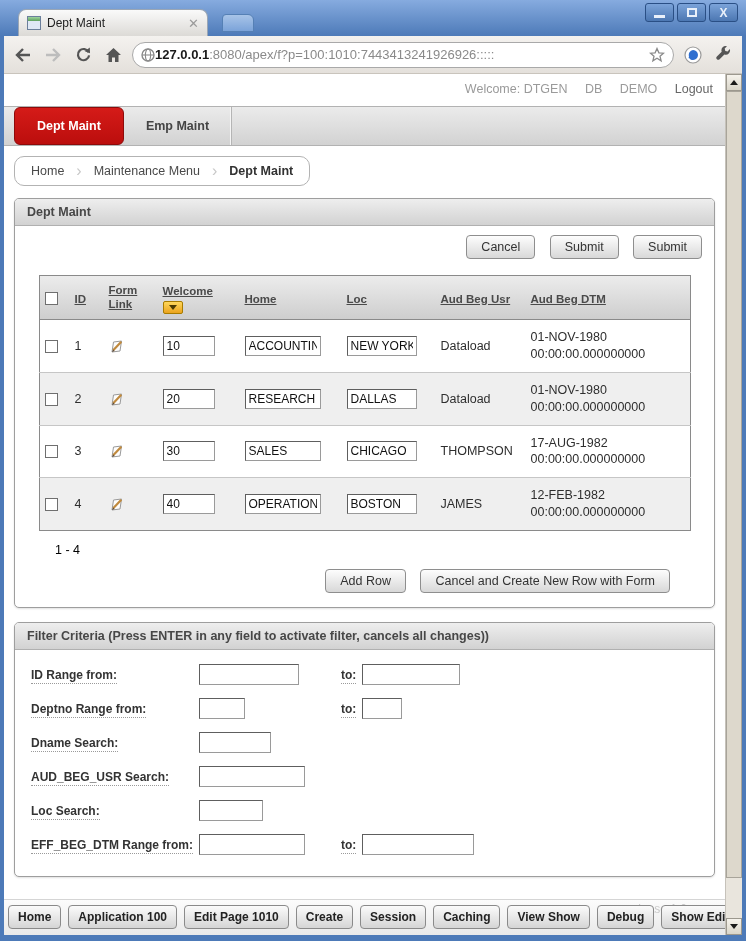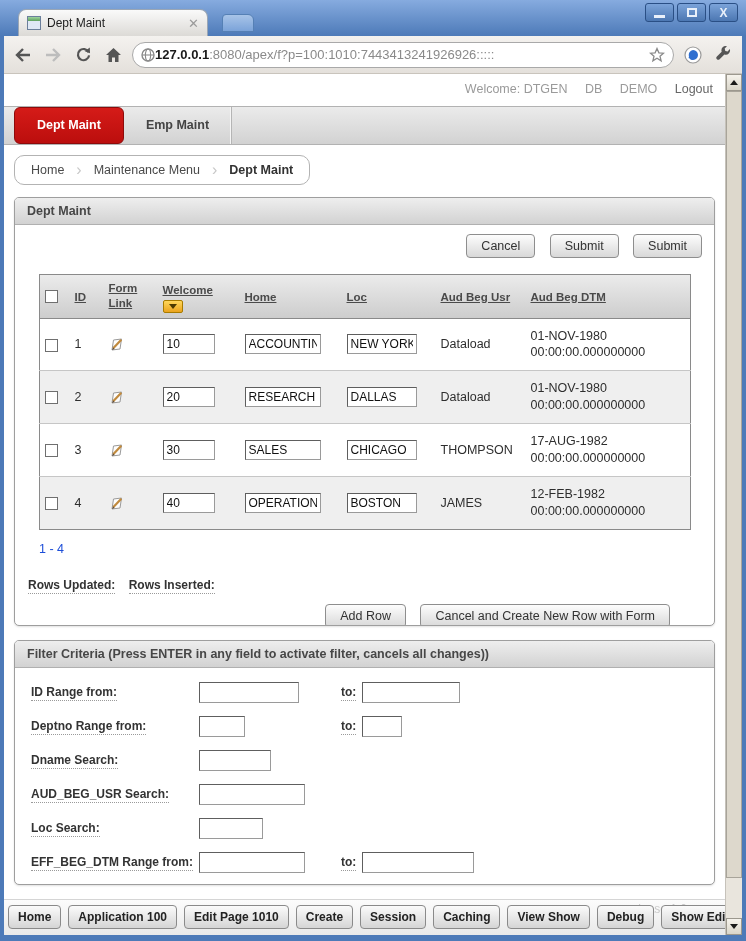--- a/index.html
+++ b/index.html
@@ -107,21 +107,21 @@
   table.dept tbody td:last-child{ border-right:1px solid #8a8a8a; }
   table.dept tbody tr:nth-child(even){ background:#efefef; }
   table.dept tbody tr:last-child td{ border-bottom:1px solid #8a8a8a; }
   .cb{ appearance:none; -webkit-appearance:none; width:13px; height:13px; border:1px solid #6f6f6f;
        background:#fff; display:inline-block; vertical-align:middle; }
   .tbl-input{ height:20px; border:1px solid #9a9a9a; border-top-color:#5e5e5e; border-left-color:#5e5e5e;
               font-family:"Liberation Sans",sans-serif; font-size:12px; color:#111; padding:1px 3px; background:#fff; }
   .w-deptno{ width:52px; } .w-dname{ width:76px; } .w-loc{ width:70px; }
   .dtm{ line-height:1.35; font-size:12px; }
 
-  .pagination{ margin:12px 0 0 24px; font-size:12.5px; color:#1d4ed8; }
+  .pagination{ margin:12px 0 0 40px; font-size:12.5px; color:#000000; }
   .rows-line{ margin:22px 0 0 13px; font-size:12px; font-weight:bold; color:#333; }
   .dotted{ border-bottom:1px dotted #9a9a9a; padding-bottom:1px; }
   .rows-line .dotted{ margin-right:10px; }
   .btn-row-bottom{ text-align:right; padding:12px 44px 14px 12px; }
 
   
   .filter-body{ padding:14px 12px 8px 16px; }
   .frow{ display:flex; align-items:center; margin-bottom:13px; }
   .flabel{ width:168px; flex:0 0 168px; font-size:12px; font-weight:bold; color:#333; }
   .flabel .dotted{ display:inline; }
@@ -340,24 +340,20 @@
               <td><input class="tbl-input w-dname" value="OPERATIONS" style=""></td>
               <td><input class="tbl-input w-loc" value="BOSTON" style=""></td>
               <td>JAMES</td>
               <td class="dtm"><span>12-FEB-1982</span><br><span>00:00:00.000000000</span></td>
             </tr>
           </tbody>
         </table>
 
         <div class="pagination">1 - 4</div>
 
-        <div class="rows-line">
-          <span class="dotted">Rows Updated:</span>
-          <span class="dotted">Rows Inserted:</span>
-        </div>
 
         <div class="btn-row-bottom">
           <span class="btn">Add Row</span>
           <span class="btn">Cancel and Create New Row with Form</span>
         </div>
       </div>
 
       <div class="region">
         <div class="region-header">Filter Criteria (Press ENTER in any field to activate filter, cancels all changes))</div>
         <div class="filter-body">

